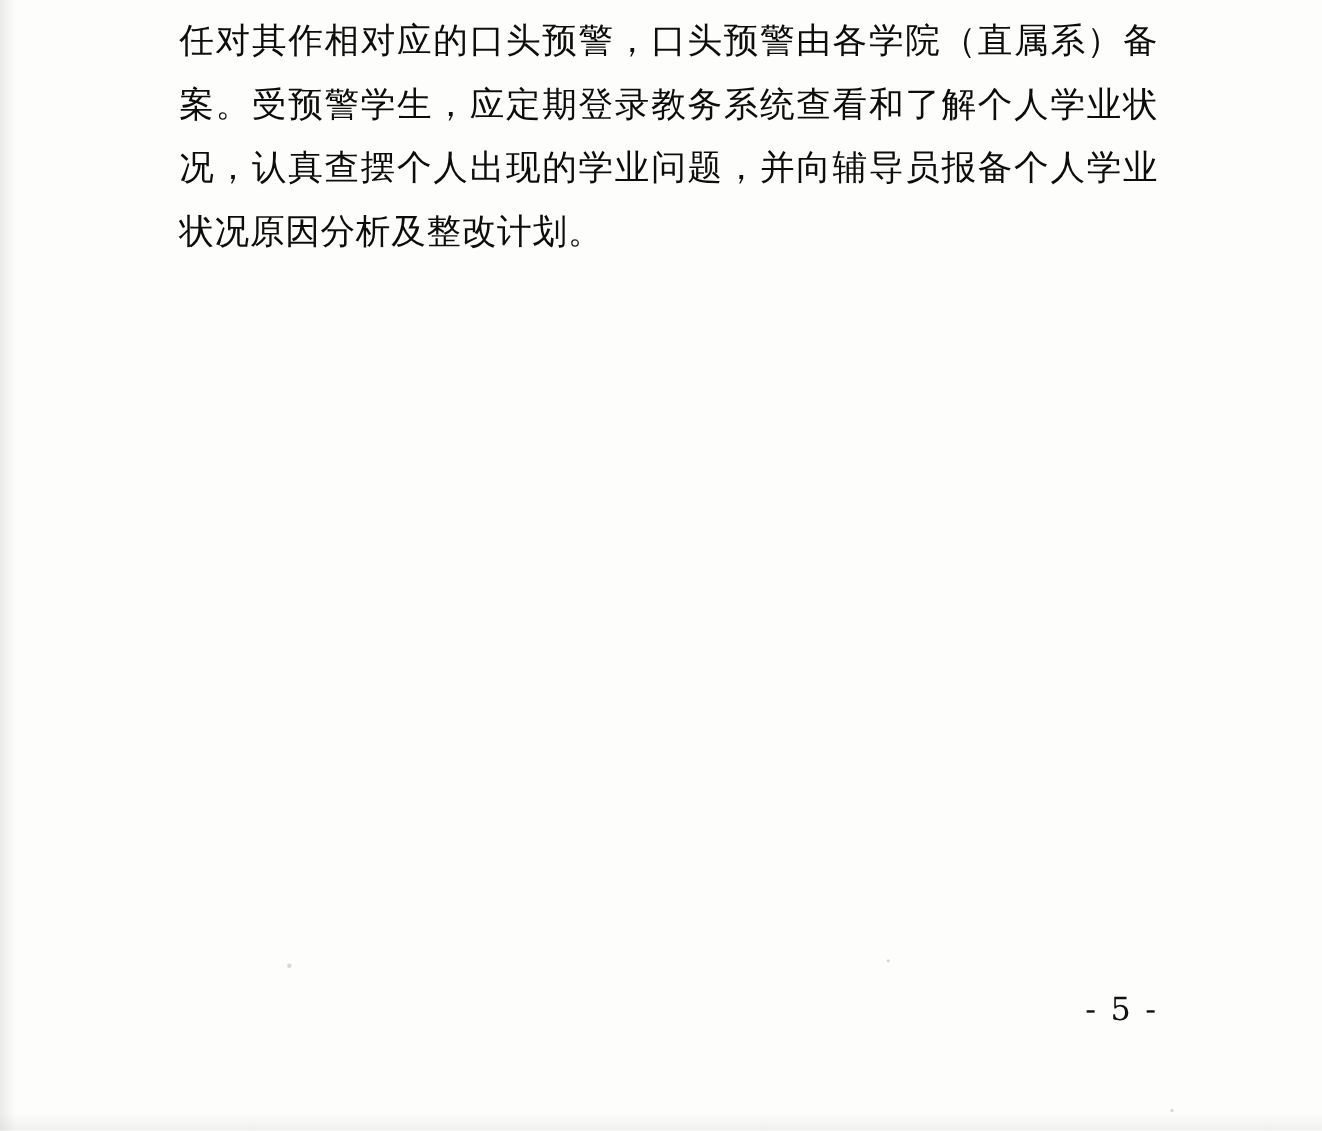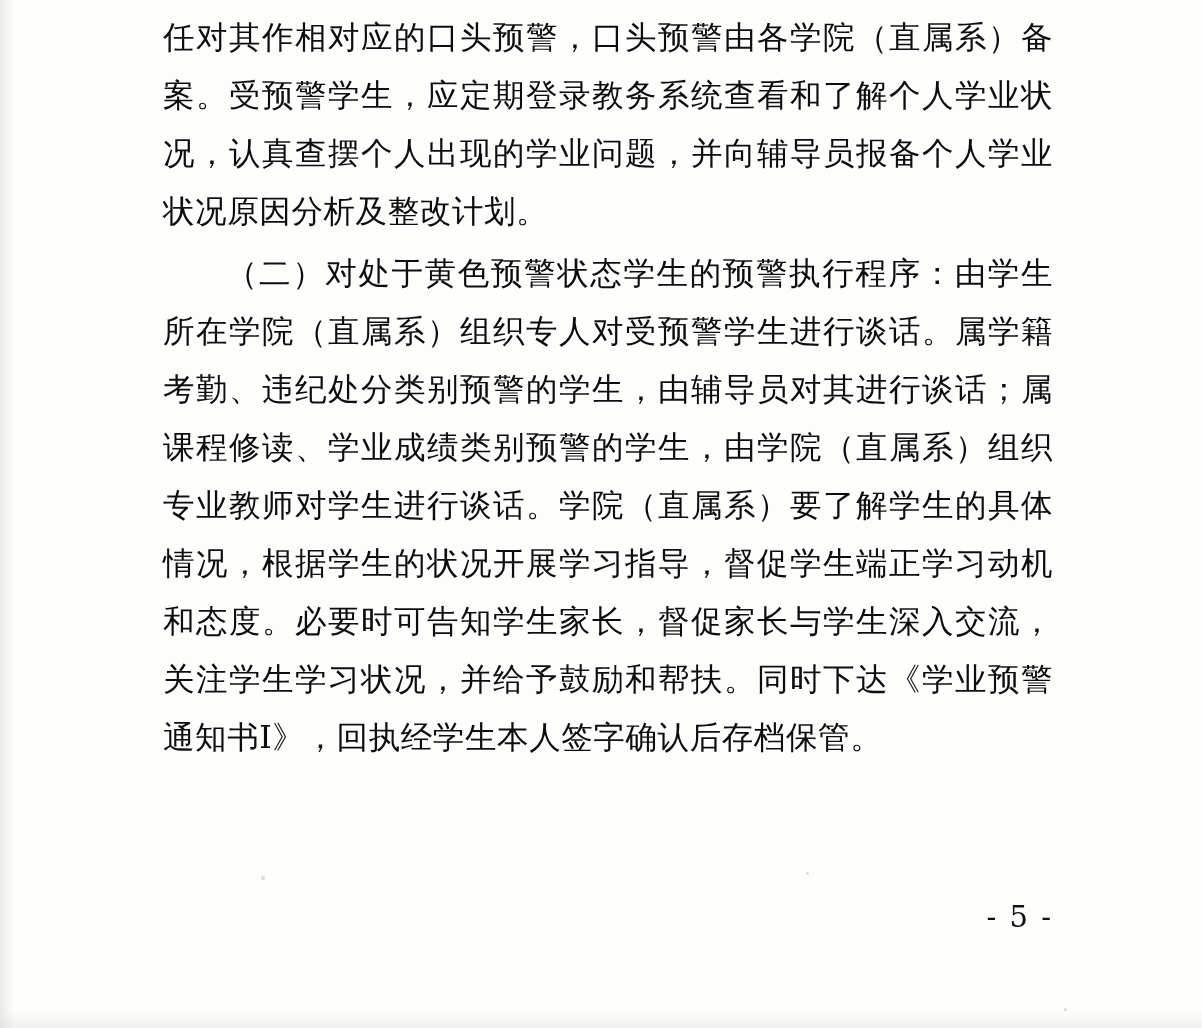--- a/index.html
+++ b/index.html
@@ -87,18 +87,17 @@
   <div class="edge-shadow-left"></div>
   <div class="edge-shadow-bottom"></div>
 
   <div class="speckle" style="left:261px; top:876px; width:4px; height:4px;"></div>
   <div class="speckle" style="left:806px; top:872px; width:3px; height:3px;"></div>
   <div class="speckle" style="left:1064px; top:1008px; width:3px; height:3px;"></div>
 
   <div class="page-body">
     <p class="para">任对其作相对应的口头预警，口头预警由各学院（直属系）备案。受预警学生，应定期登录教务系统查看和了解个人学业状况，认真查摆个人出现的学业问题，并向辅导员报备个人学业状况原因分析及整改计划。</p>
     <div class="spacer-small"></div>
-    <p class="para indent">（二）对处于黄色预警状态学生的预警执行程序：由学生所在学院（直属系）组织专人对受预警学生进行谈话。属学籍考勤、违纪处分类别预警的学生，由辅导员对其进行谈话；属课程修读、学业成绩类别预警的学生，由学院（直属系）组织专业教师对学生进行谈话。学院（直属系）要了解学生的具体情况，根据学生的状况开展学习指导，督促学生端正学习动机和态度。必要时可告知学生家长，督促家长与学生深入交流，关注学生学习状况，并给予鼓励和帮扶。同时下达《学业预警通知书Ⅰ》，回执经学生本人签字确认后存档保管。</p>
   </div>
 
   <div class="page-number">- 5 -</div>
 
 </div>
 
 </body></html>

